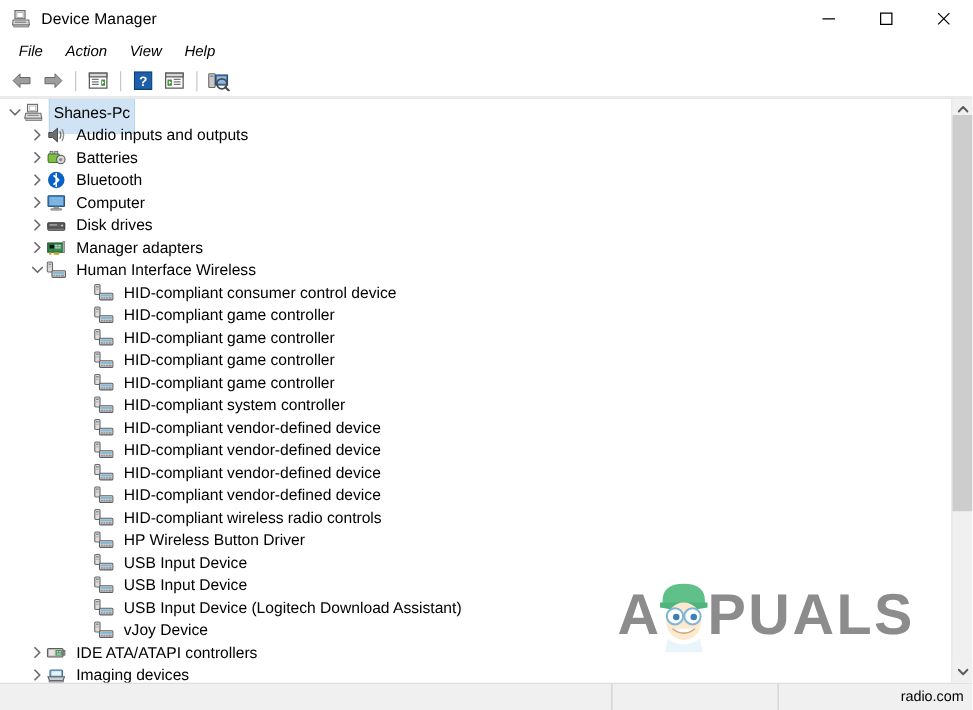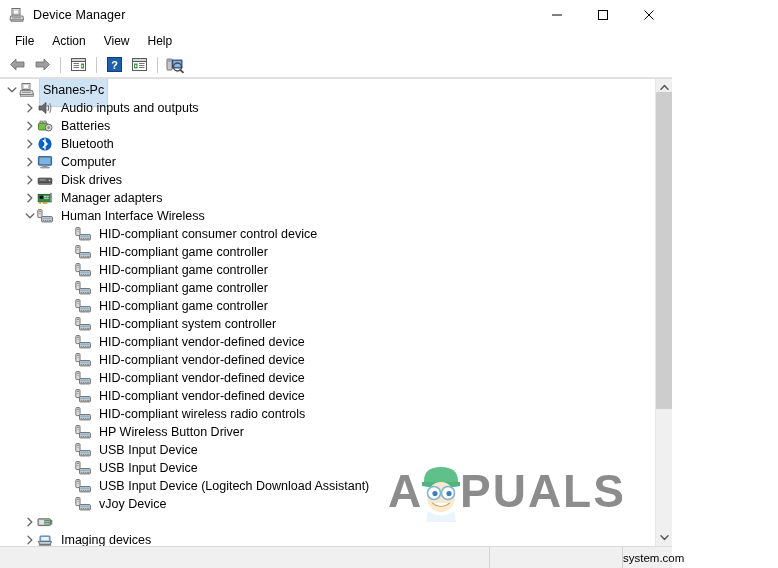--- a/index.html
+++ b/index.html
@@ -6,21 +6,21 @@
   html, body {
     margin: 0; padding: 0;
     width: 778px; height: 568px;
     overflow: hidden;
     background: #ffffff;
     font-family: "Liberation Sans", sans-serif;
     -webkit-font-smoothing: antialiased;
   }
   #window {
     position: relative;
-    width: 672px; height: 568px;
+    width: 778px; height: 568px;
     background: #ffffff;
     display: flex; flex-direction: column;
   }
 
   
   #titlebar {
     height: 30px;
     background: #ffffff;
     display: flex; align-items: center;
     flex: 0 0 30px;
@@ -46,20 +46,21 @@
     background: transparent;
   }
   .winbtn svg { display: block; }
 
   
   #menubar {
     height: 22px; flex: 0 0 22px;
     background: #ffffff;
     display: flex; align-items: center;
     padding-left: 6px;
+    font-style: italic;
   }
   .menu-item {
     font-size: 12px; color: #000000;
     padding: 2px 9px;
     line-height: 16px;
   }
 
   
   #toolbar {
     height: 26px; flex: 0 0 26px;
@@ -660,20 +661,21 @@
           </div>
           <span class="row-icon"><svg width="16" height="16" viewBox="0 0 16 16">
               <rect x="1" y="4.8" width="12.4" height="6.8" rx="0.8" fill="#b9b9b9" stroke="#5e5e5e" stroke-width="0.9"></rect>
               <rect x="2.2" y="6" width="4.6" height="4.4" fill="#e4e4e4"></rect>
               <rect x="7.6" y="6" width="4.8" height="4.4" fill="#3f9457"></rect>
               <rect x="8.4" y="6.8" width="1.2" height="1.2" fill="#d8d8d8"></rect>
               <rect x="10.4" y="6.8" width="1.2" height="1.2" fill="#d8d8d8"></rect>
               <rect x="8.4" y="8.8" width="3.2" height="0.9" fill="#d8d8d8"></rect>
               <rect x="13.4" y="6.2" width="1.6" height="4" fill="#8f8f8f" stroke="#5e5e5e" stroke-width="0.5"></rect>
             </svg></span>
+          <span class="label-box">IDE ATA/ATAPI controllers</span>
         </div>
         <div class="row lvl1">
           <div class="chev">
             <svg width="10" height="10" viewBox="0 0 10 10">
               <path d="M3 1.2 L6.8 5 L3 8.8" fill="none" stroke="#6b6b6b" stroke-width="1.4" stroke-linecap="round" stroke-linejoin="round"></path>
             </svg>
           </div>
           <span class="row-icon"><svg width="16" height="16" viewBox="0 0 16 16">
               <path d="M1.4 9.4 L14.6 9.4 L13.4 12.4 L2.6 12.4 Z" fill="#cfcfcf" stroke="#5e5e5e" stroke-width="0.9"></path>
               <rect x="3" y="4" width="10" height="5.4" rx="0.8" fill="#8fb8d6" stroke="#436f93" stroke-width="0.9"></rect>
@@ -715,16 +717,16 @@
           <path d="M10 39 Q19 46 28 39" fill="#ffffff" stroke="#c9a97d" stroke-width="1.2"></path>
           <path d="M6 47 Q19 56 32 47 L34 58 L4 58 Z" fill="#eaf4fb"></path>
         </g>
       </svg>
     </div>
   </div>
 
   <div id="statusbar">
     <div class="sb-panel" id="sb-p1"></div>
     <div class="sb-panel" id="sb-p2"></div>
-    <div class="sb-panel" id="sb-p3">system.com</div>
+    <div class="sb-panel" id="sb-p3">radio.com</div>
   </div>
 
 </div>
 
 </body></html>

